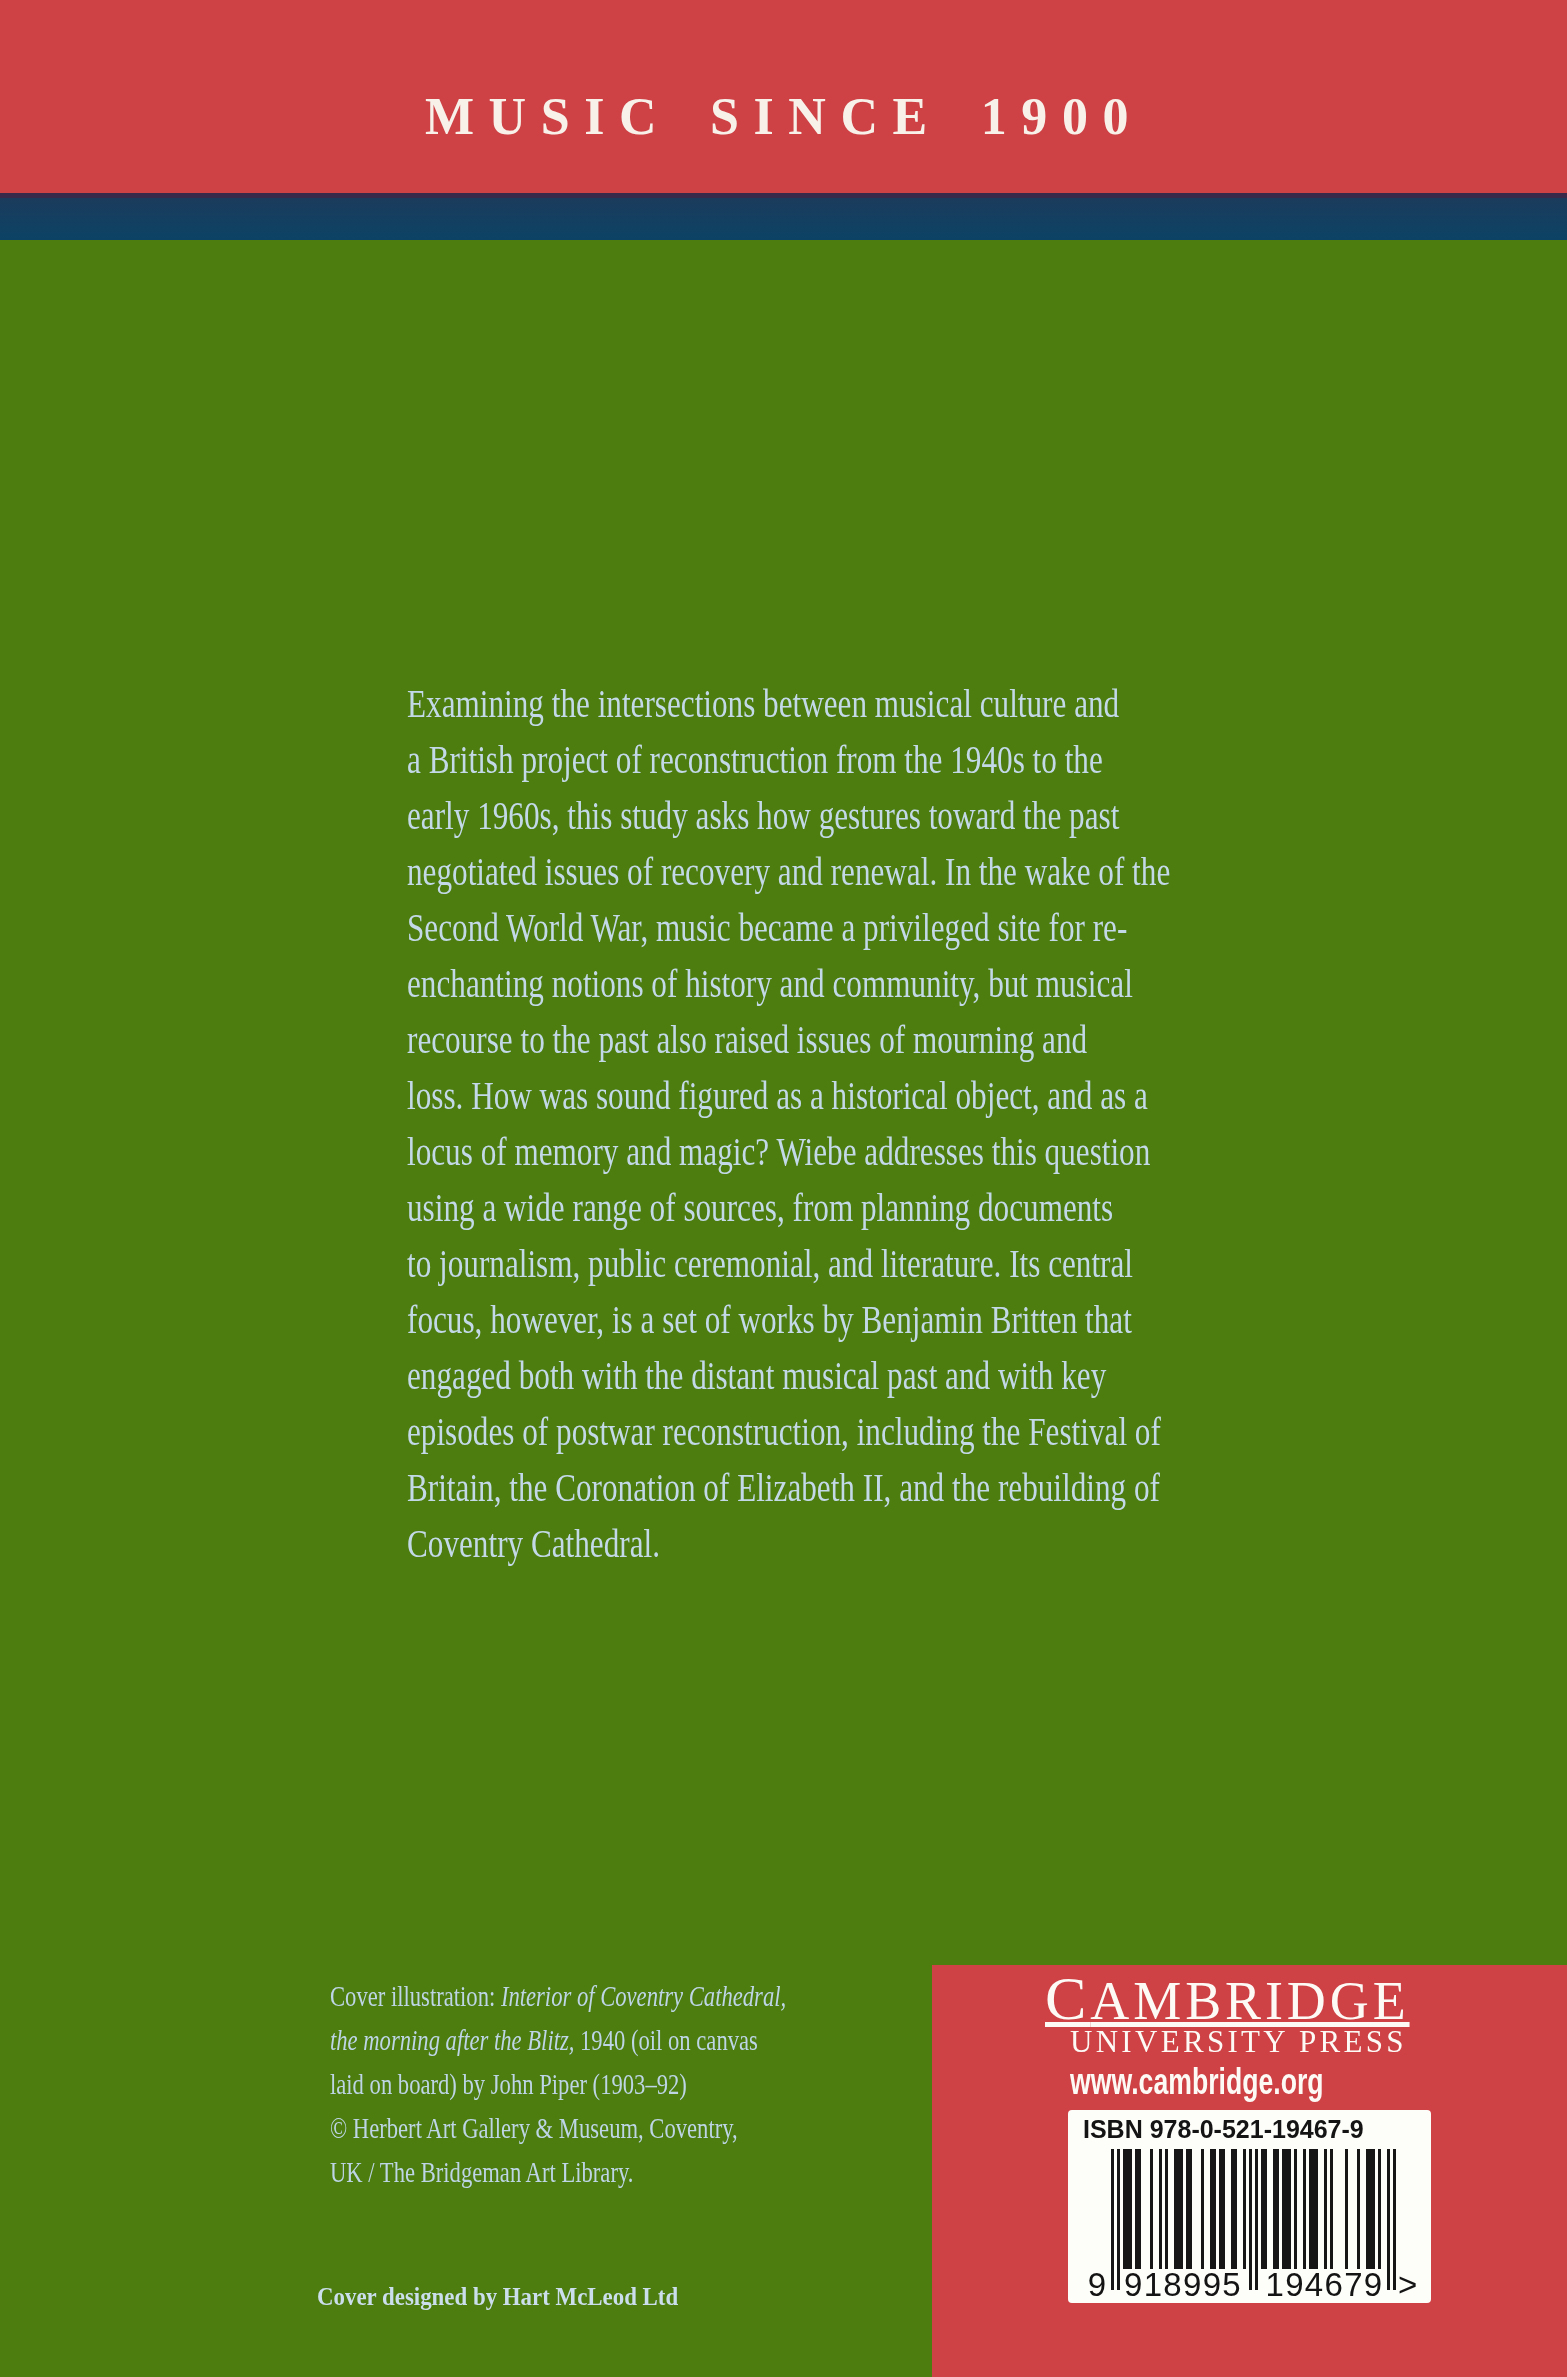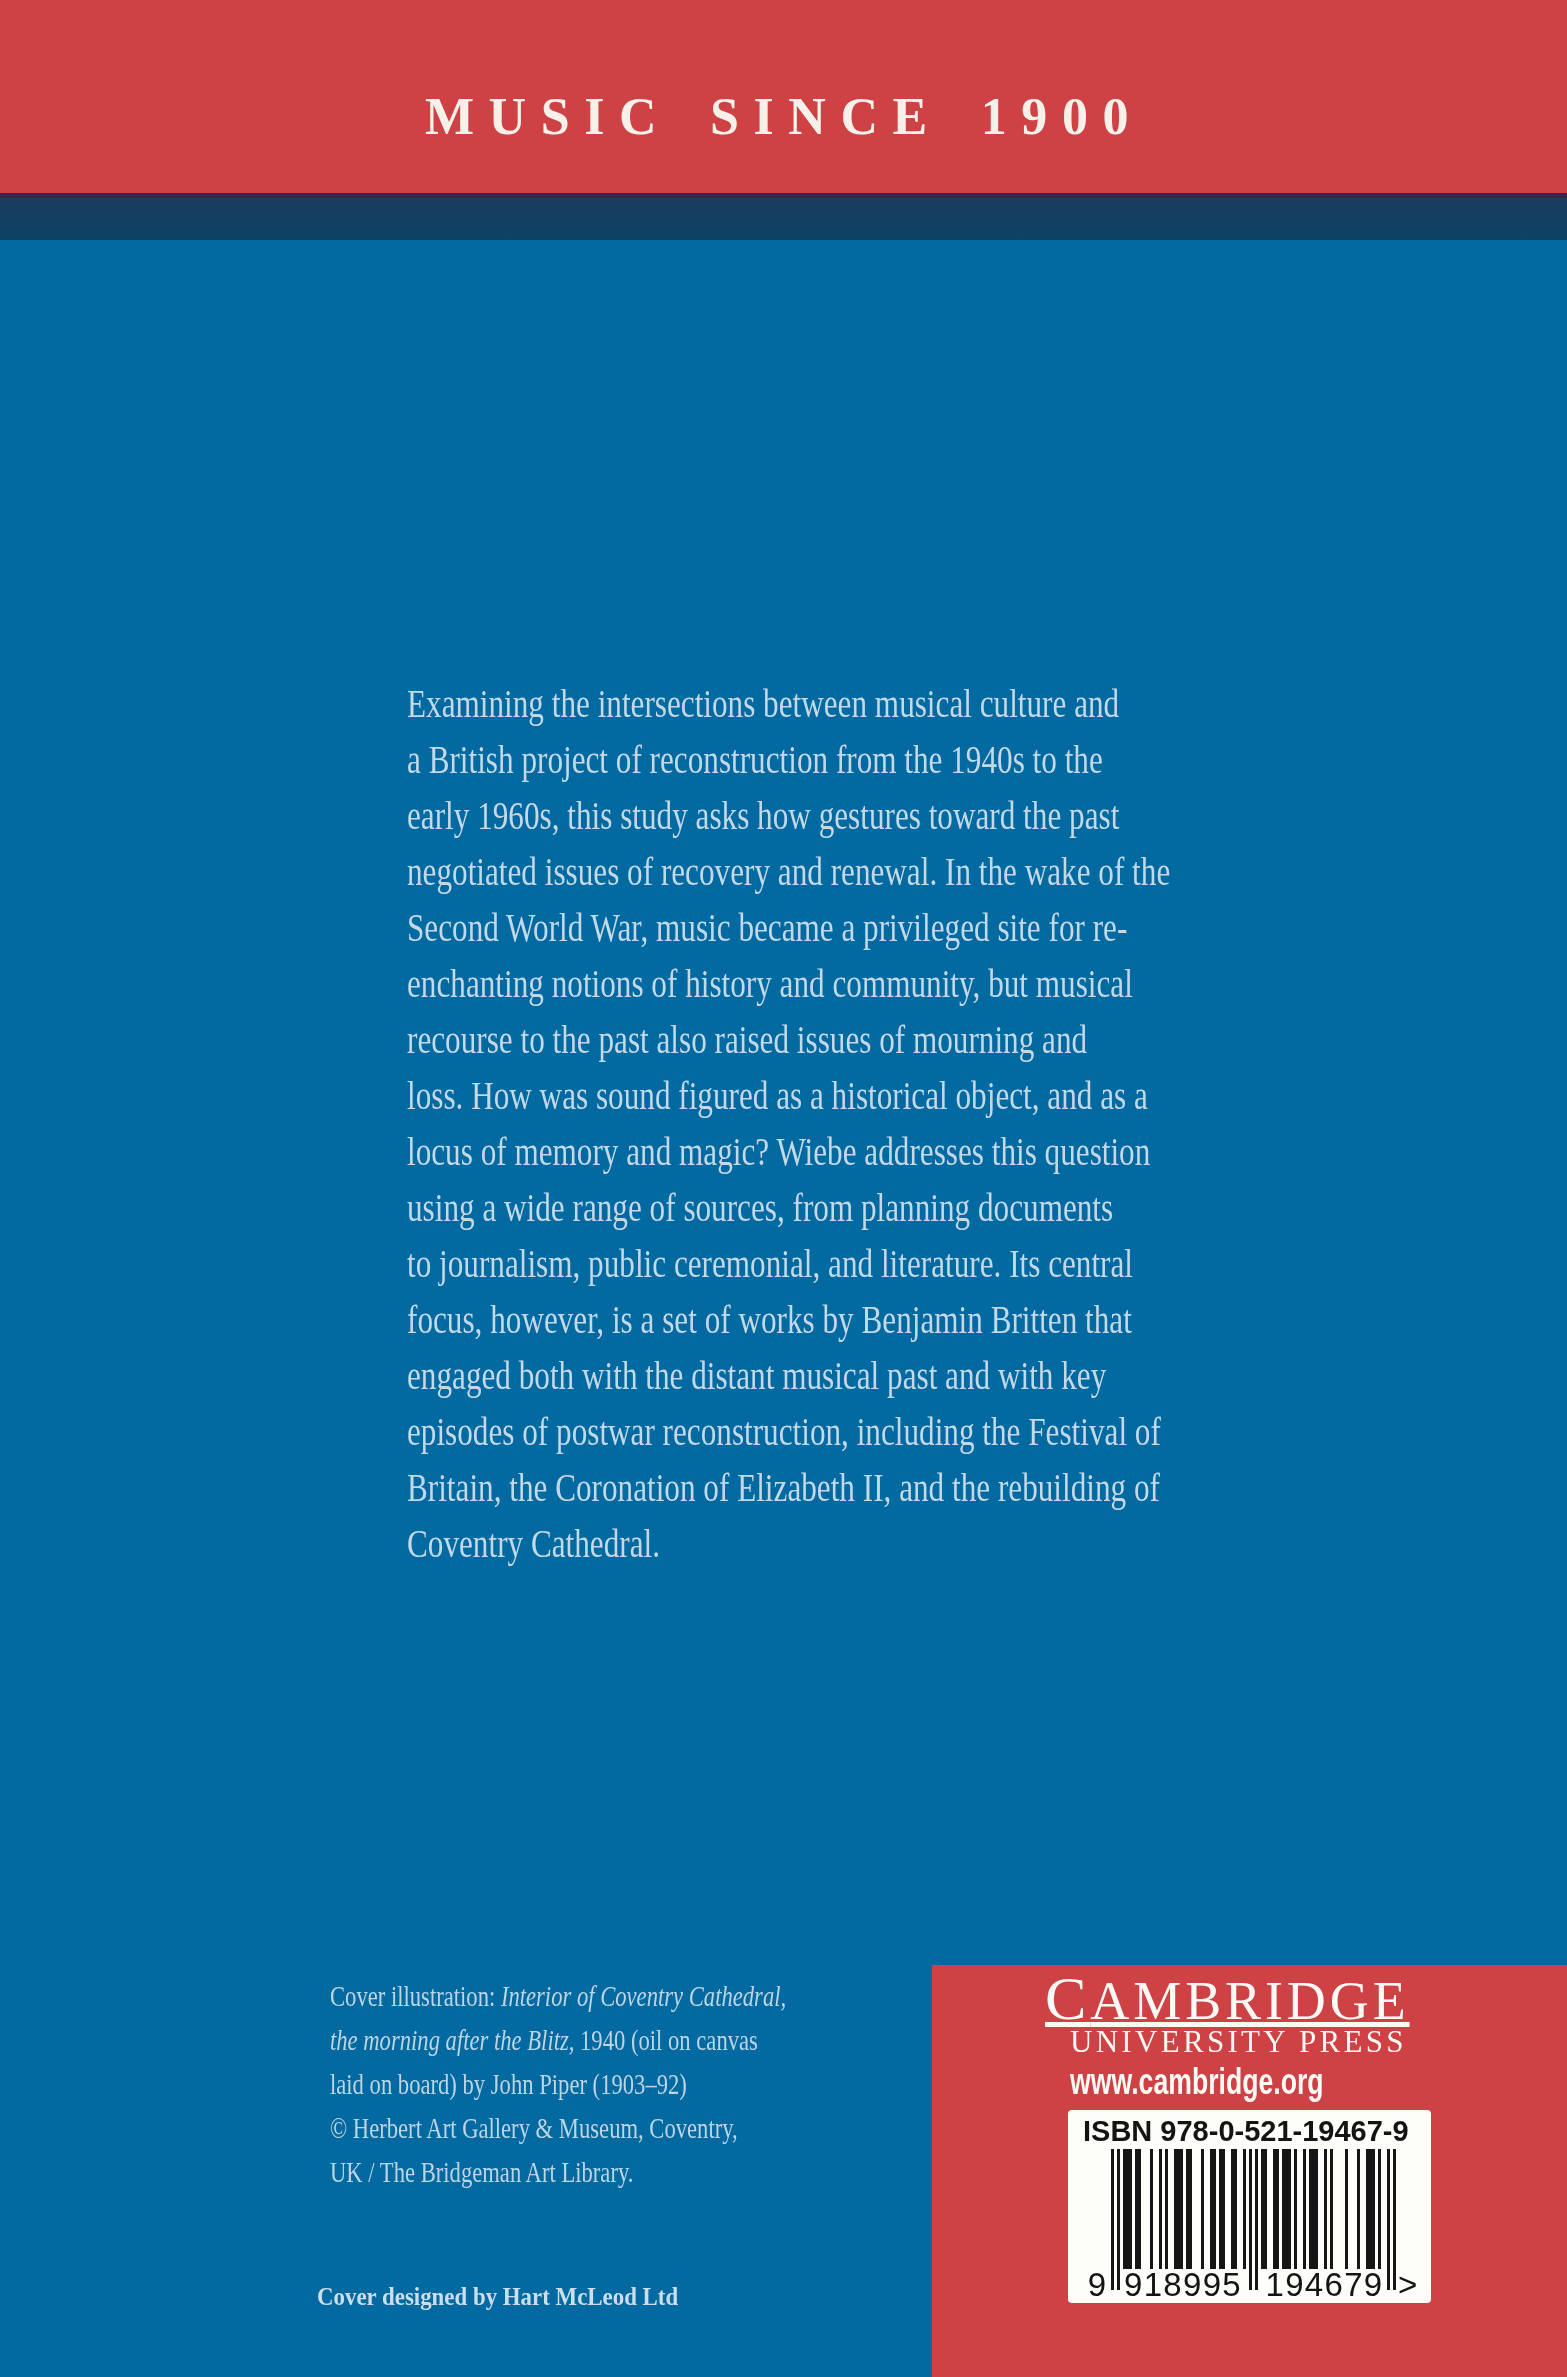--- a/index.html
+++ b/index.html
@@ -1,19 +1,19 @@
 <!DOCTYPE html>
 <html style="font-size:10.5px"><head>
 <meta charset="utf-8">
 <style>
   html,body{margin:0;padding:0;background:#222;}
   .page{
     position:relative;
     width:1568px;height:2377px;
-    background:#0369a1;
+    background:#4d7c0f;
     overflow:hidden;
     font-family:"Liberation Serif", serif;
   }
   
   .series-band{
     position:absolute;left:0;top:0;width:1568px;height:193px;
     background:#ce4145;
   }
   .band-sep{
     position:absolute;left:0;top:193px;width:1568px;height:4.6px;
@@ -101,21 +101,21 @@
     transform-origin:left top;
   }
   
   .isbn-plate{
     position:absolute;left:1068px;top:2110px;width:363px;height:193px;
     background:#fdfdfa;border-radius:3.9px;
   }
   .isbn-label{
     position:absolute;left:1083px;top:2117px;width:332px;
     font-family:"Liberation Sans", sans-serif;
-    font-size:29px;line-height:1;
+    font-size:25px;line-height:1;
     font-weight:bold;
     color:#141414;
     white-space:nowrap;
   }
   .barcode{
     position:absolute;left:1111px;top:2149px;width:285px;height:152px;
   }
   .barcode .bar{
     position:absolute;top:0;background:#161616;
   }

